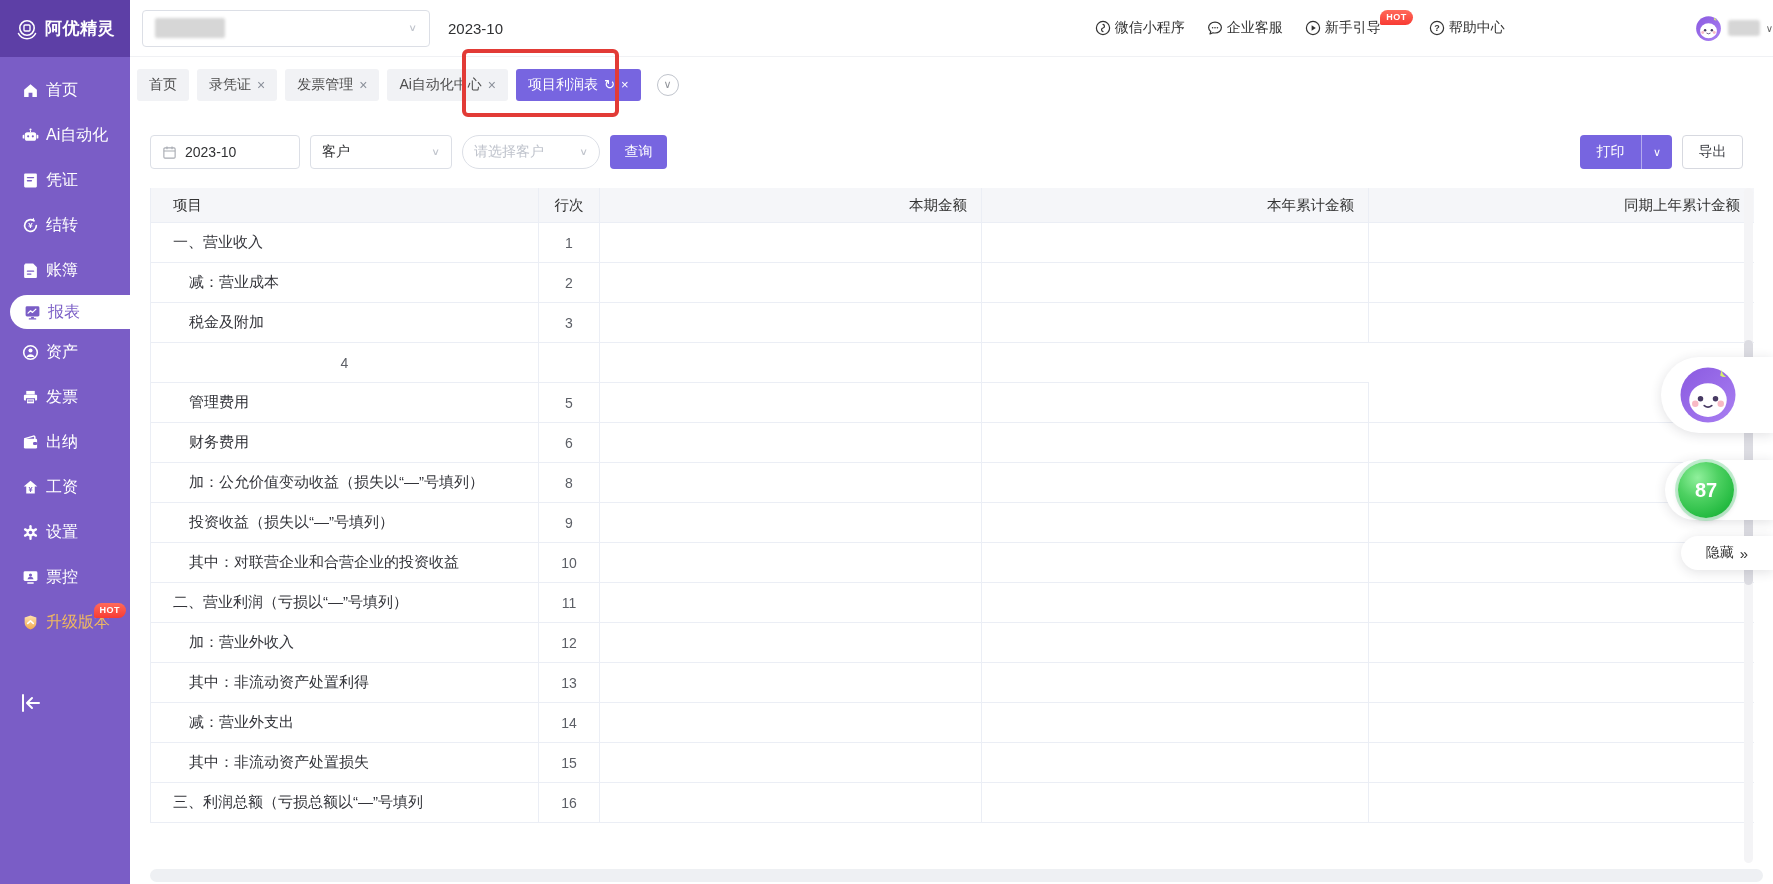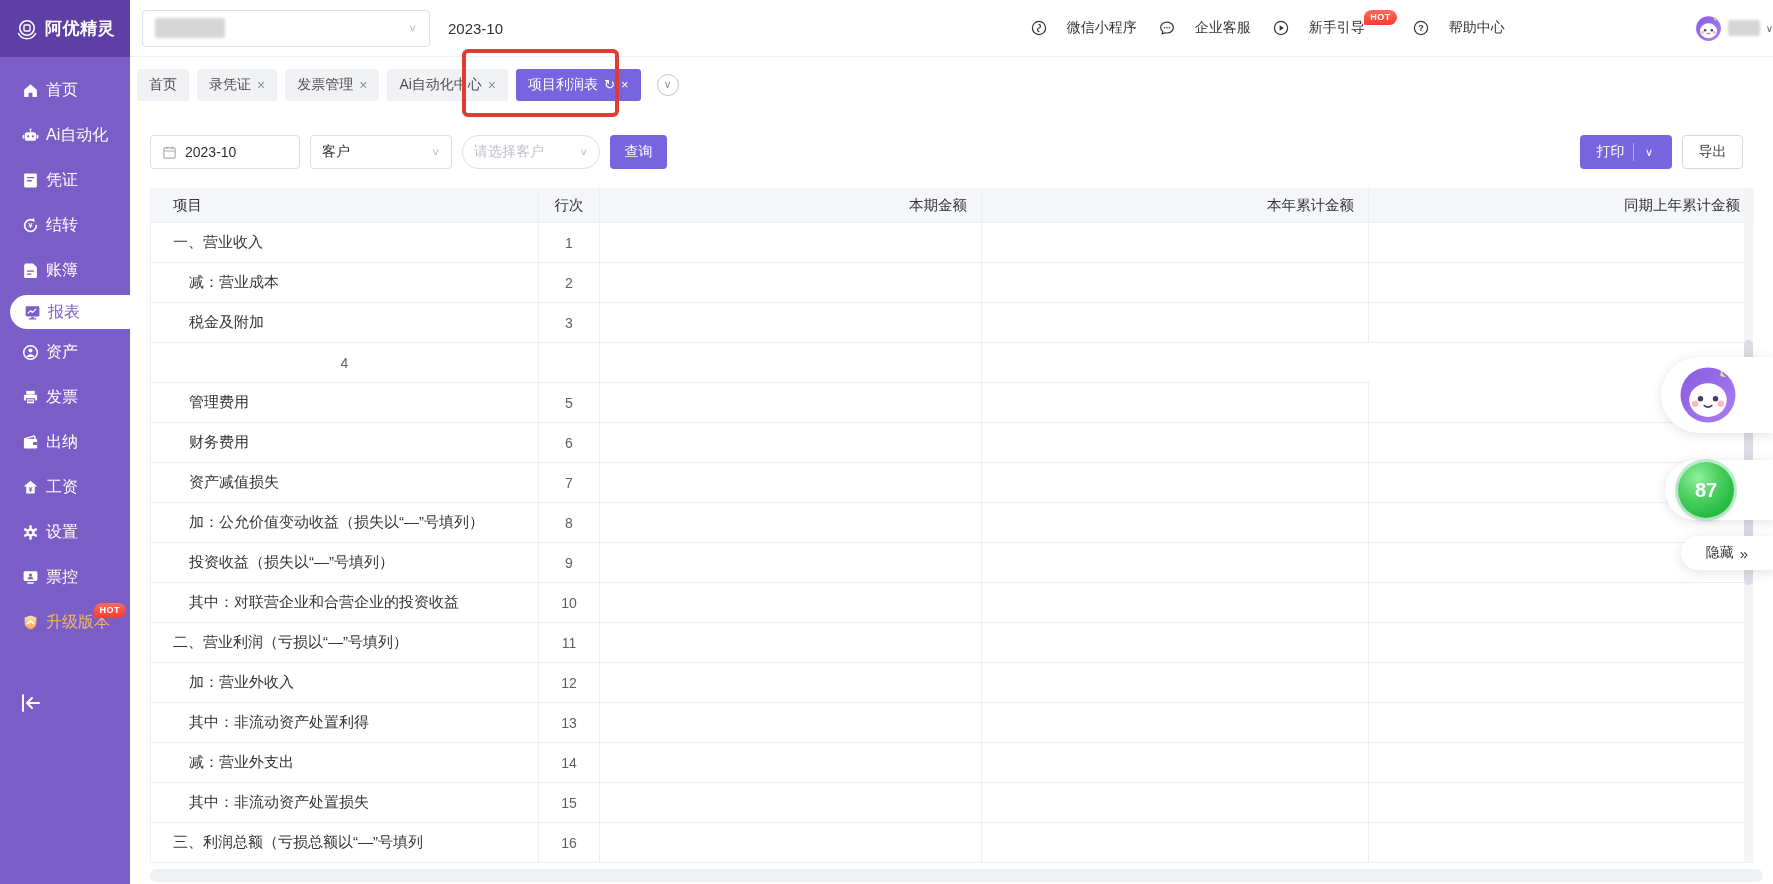--- a/index.html
+++ b/index.html
@@ -30,21 +30,21 @@
 
   
   .topbar{height:57px;display:flex;align-items:center;padding-left:12px;border-bottom:1px solid #f0f1f4;background:#fff;}
   .company-select{width:288px;height:37px;border:1px solid #dcdfe6;border-radius:4px;background:#fff;
                   display:flex;align-items:center;justify-content:space-between;padding:0 12px;cursor:pointer;}
   .redact{background:#d6d6d6;border-radius:2px;filter:blur(1.5px);}
   .company-redact{width:70px;height:20px;}
   .sel-caret{color:#c0c4cc;font-size:12px;transform:scaleY(.8);}
   .period-text{margin-left:18px;font-size:15px;color:#303133;}
   .topbar-right{margin-left:auto;display:flex;align-items:center;margin-right:160px;}
-  .tb-link{display:flex;align-items:center;gap:20px;font-size:14px;color:#333;cursor:pointer;
+  .tb-link{display:flex;align-items:center;gap:4px;font-size:14px;color:#333;cursor:pointer;
            position:relative;margin-left:22px;white-space:nowrap;}
   .tb-link .icon{width:16px;height:16px;color:#333;}
   .tb-link.has-badge{margin-right:26px;}
   .tb-link .hot-badge{right:-32px;top:-9px;}
   .user-box{display:flex;align-items:center;gap:6px;margin-left:30px;cursor:pointer;}
   .avatar-sm{width:27px;height:27px;}
   .user-redact{width:32px;height:16px;border-radius:3px;}
   .user-caret{color:#666;font-size:10px;}
 
   
@@ -64,21 +64,21 @@
   .f-input{height:34px;border:1px solid #dcdfe6;border-radius:4px;background:#fff;display:flex;
            align-items:center;padding:0 11px;font-size:14px;color:#303133;cursor:pointer;}
   .date-input{width:150px;gap:8px;}
   .date-input .icon{width:15px;height:15px;color:#a8abb2;flex:0 0 15px;}
   .f-select{justify-content:space-between;}
   .sel-dim{width:142px;margin-left:10px;}
   .sel-customer{width:138px;margin-left:10px;color:#bfc3cc;border-radius:17px;}
   .btn{height:34px;border-radius:4px;font-size:14px;display:flex;align-items:center;justify-content:center;cursor:pointer;}
   .btn-query{width:57px;background:#7765e0;color:#fff;margin-left:10px;border:none;}
   .right-actions{margin-left:auto;display:flex;align-items:center;}
-  .btn-print{width:92px;background:#7765e0;color:#fff;padding:8px;overflow:hidden;justify-content:space-between;}
+  .btn-print{width:92px;background:#7765e0;color:#fff;padding:0;overflow:hidden;justify-content:space-between;}
   .btn-print .print-main{flex:1 1 auto;text-align:center;}
   .btn-print .print-caret{width:31px;height:100%;display:flex;align-items:center;justify-content:center;
                           border-left:1px solid rgba(255,255,255,.45);font-size:11px;}
   .btn-export{width:61px;background:#fff;border:1px solid #d7d9e0;color:#3d3f45;margin-left:10px;}
 
   
   .report-table{margin:19px 0 0 20px;width:1603px;border-left:1px solid #ebeef5;border-right:1px solid #ebeef5;}
   .t-row{display:grid;grid-template-columns:388px 61px 382px 387px 385px;}
   .t-head .t-cell{background:#f5f6f9;height:35px;font-size:14.5px;color:#333;font-weight:500;}
   .t-cell{display:flex;align-items:center;border-bottom:1px solid #ebeef5;border-right:1px solid #ebeef5;
@@ -501,27 +501,20 @@
             <div class="t-cell ar"></div>
           </div>
           <div class="t-row">
             <div class="t-cell al lvl1">财务费用</div>
             <div class="t-cell ac line-cell">6</div>
             <div class="t-cell ar"></div>
             <div class="t-cell ar"></div>
             <div class="t-cell ar"></div>
           </div>
           <div class="t-row">
-            <div class="t-cell al lvl1">资产减值损失</div>
-            <div class="t-cell ac line-cell">7</div>
-            <div class="t-cell ar"></div>
-            <div class="t-cell ar"></div>
-            <div class="t-cell ar"></div>
-          </div>
-          <div class="t-row">
             <div class="t-cell al lvl1">加：公允价值变动收益（损失以“—”号填列）</div>
             <div class="t-cell ac line-cell">8</div>
             <div class="t-cell ar"></div>
             <div class="t-cell ar"></div>
             <div class="t-cell ar"></div>
           </div>
           <div class="t-row">
             <div class="t-cell al lvl1">投资收益（损失以“—”号填列）</div>
             <div class="t-cell ac line-cell">9</div>
             <div class="t-cell ar"></div>

